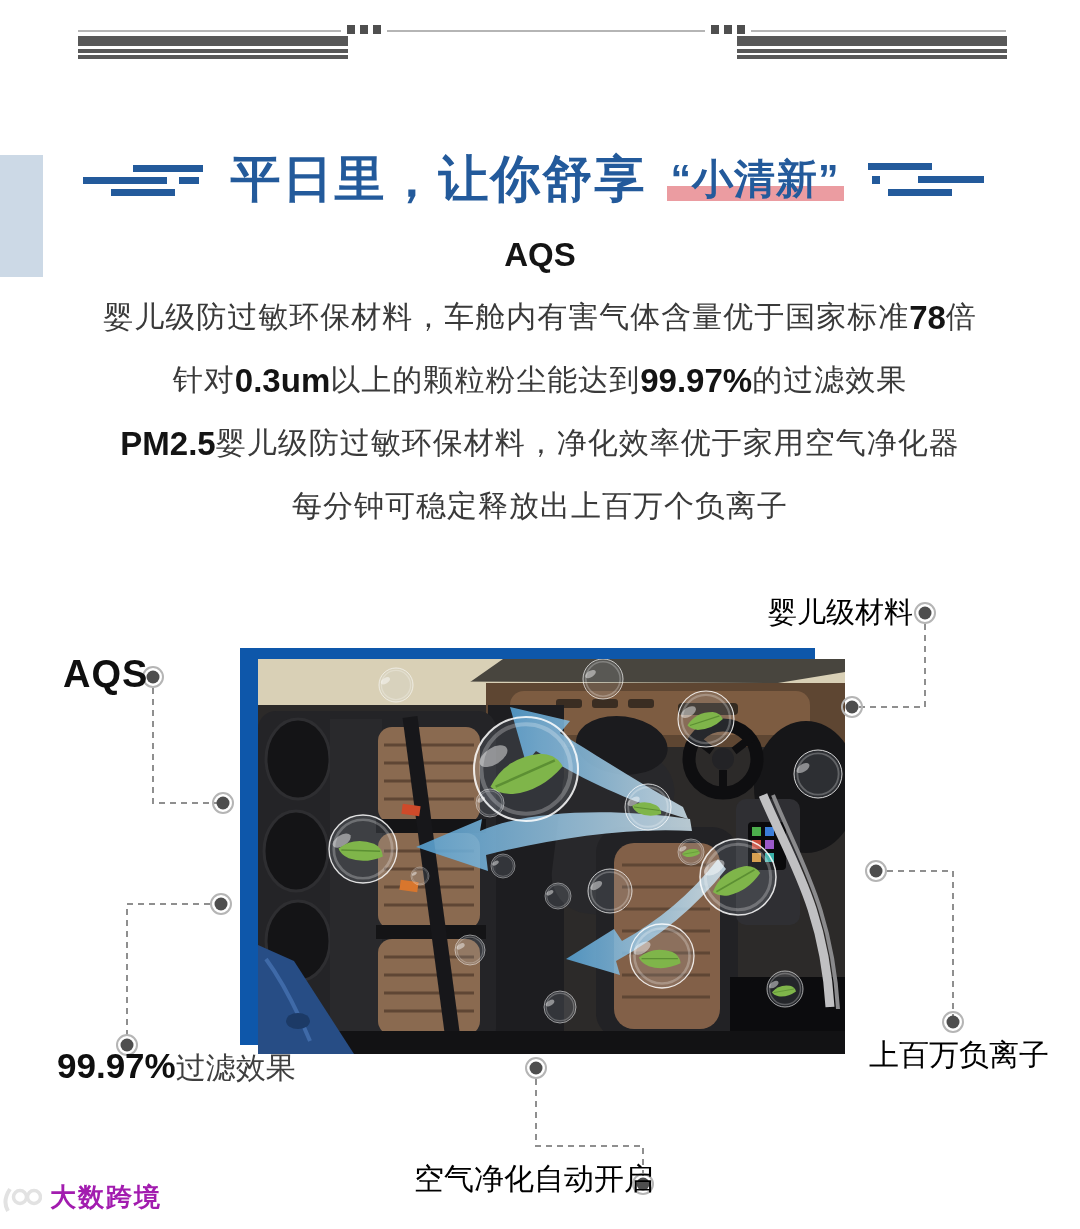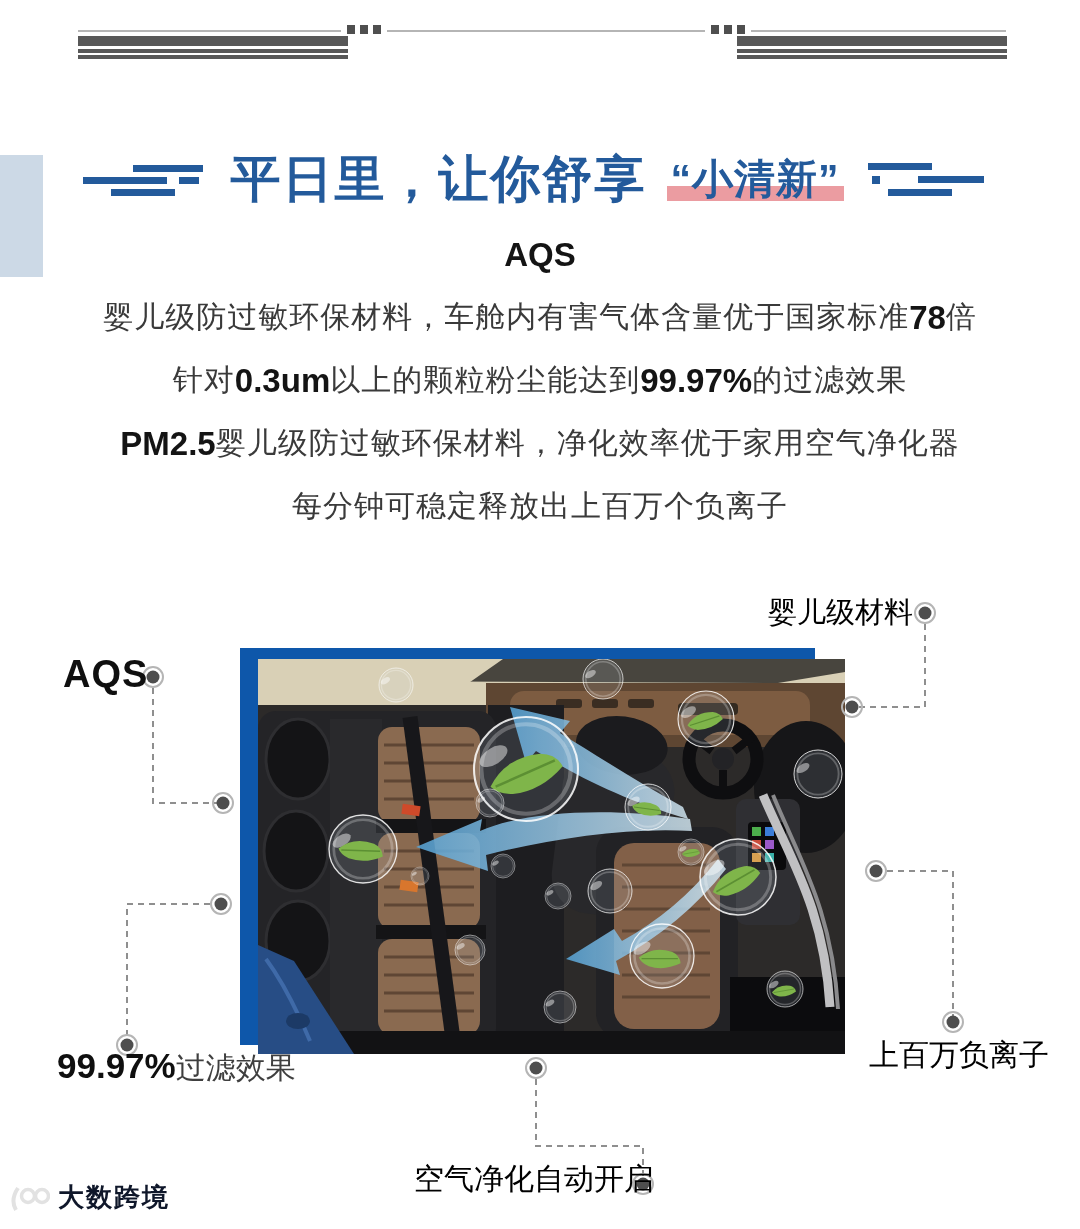--- a/index.html
+++ b/index.html
@@ -50,22 +50,22 @@
   
   .callout{position:absolute;white-space:nowrap;color:#000000;}
   .callout.baby{top:593px;right:167px;font-size:29px;}
   .callout.aqs{left:63px;top:653px;font-size:38px;font-weight:800;color:#0f0f0f;letter-spacing:1px;}
   .callout.filter{left:57px;top:1046px;font-size:30px;color:#3f3f3f;}
   .callout.filter .big{font-size:35px;font-weight:800;color:#0f0f0f;}
   .callout.auto{left:390px;top:1159px;font-size:30px;margin-left:24px;}
   .callout.anions{left:853px;top:1035px;font-size:30px;margin-left:16px;}
   
   .watermark{
-    position:absolute;left:8px;top:1180px;display:flex;align-items:center;gap:8px;
-    color:#0f172a;font-size:26px;font-weight:700;letter-spacing:2px;
+    position:absolute;left:0;top:1180px;display:flex;align-items:flex-end;gap:8px;
+    color:#a21caf;font-size:26px;font-weight:700;letter-spacing:2px;
   }
 </style>
 </head>
 <body>
 
 <div class="page">
 
   <div>
     <div class="top-line"></div>
     <div class="dash-group g1">

